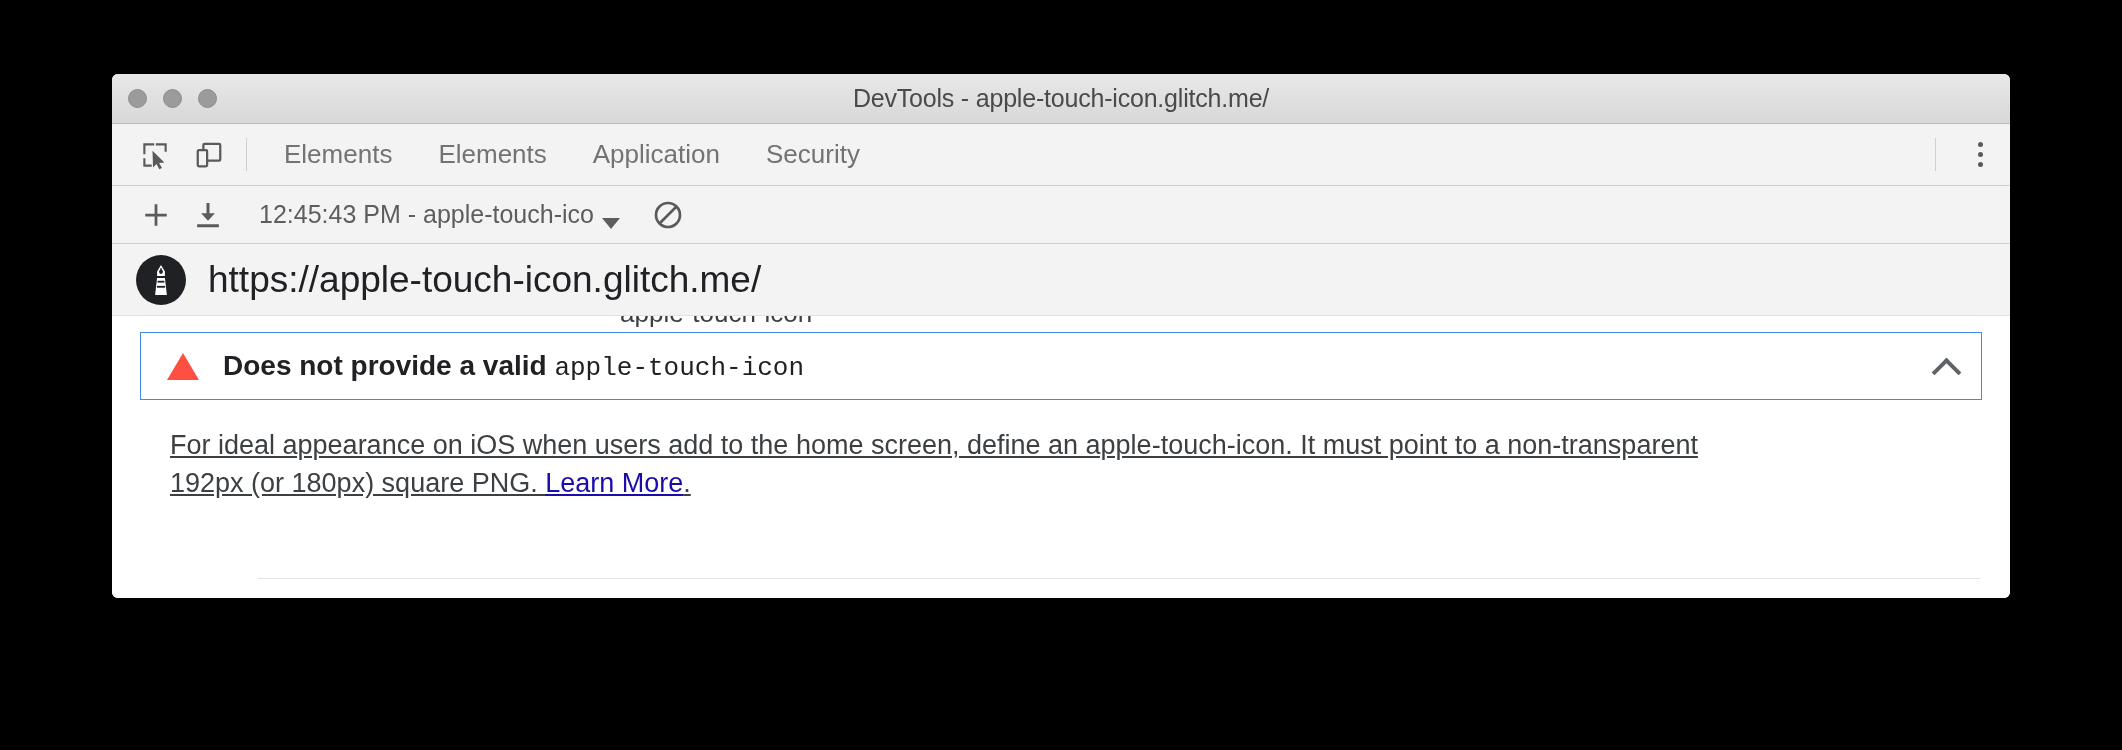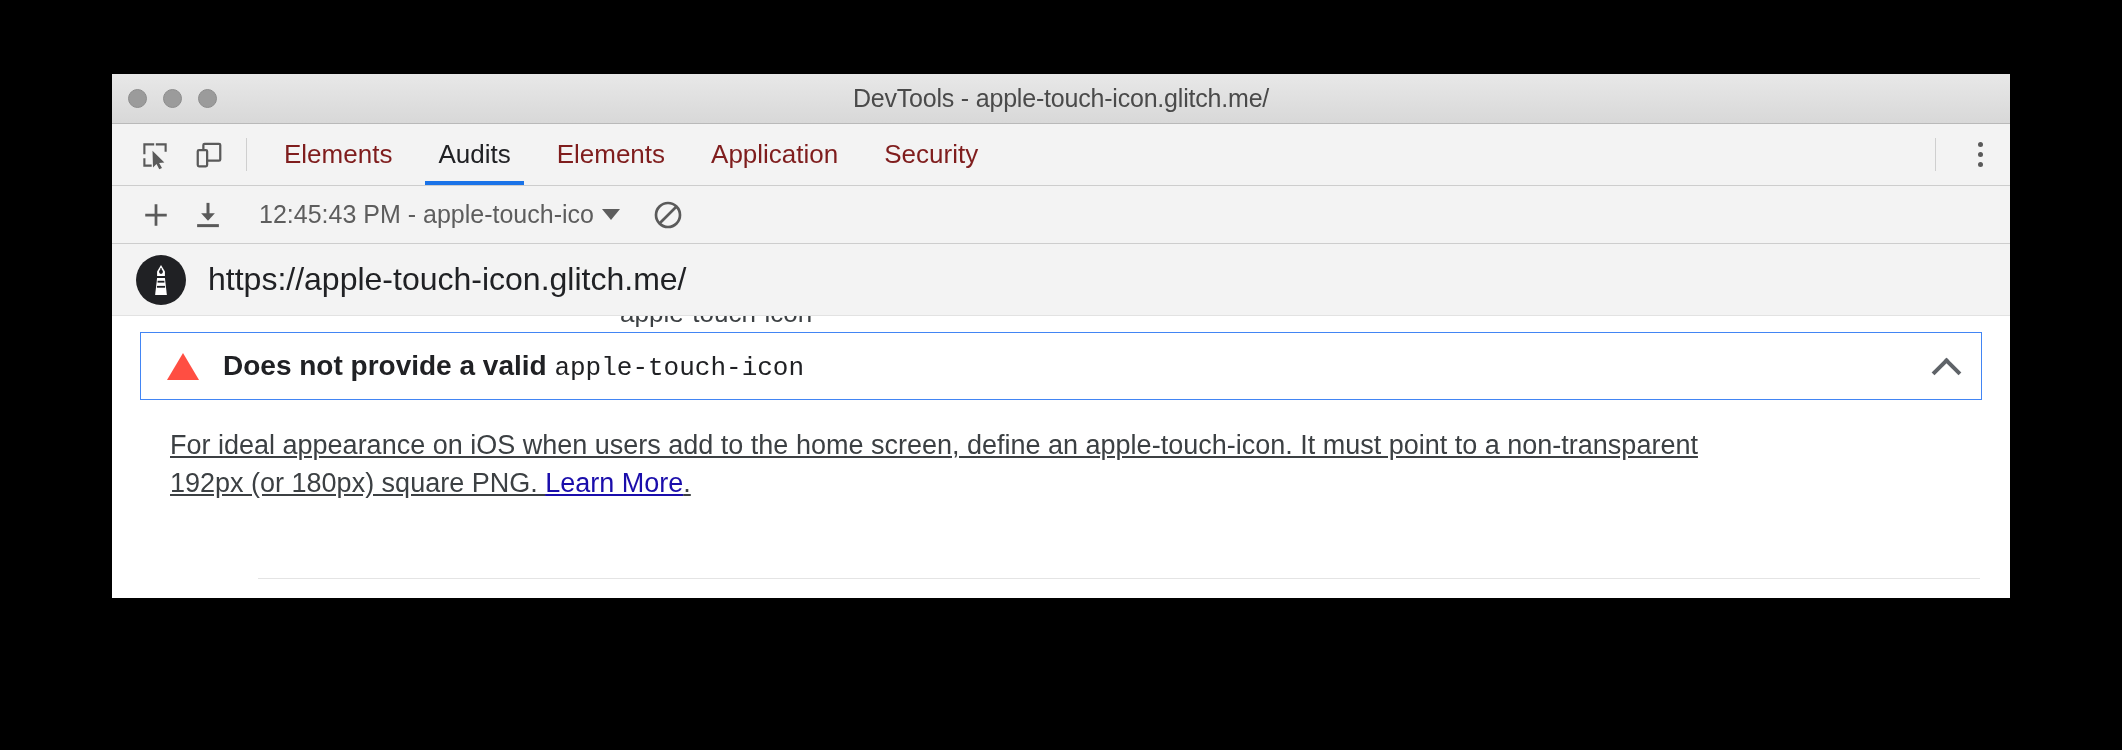--- a/index.html
+++ b/index.html
@@ -13,21 +13,21 @@
   }
 
   
   #window {
     position: absolute;
     left: 112px;
     top: 74px;
     width: 1898px;
     height: 524px;
     background: #ffffff;
-    border-radius: 0;
+    border-radius: 6px;
     overflow: hidden;
     display: flex;
     flex-direction: column;
   }
 
   
   #titlebar {
     position: relative;
     height: 50px;
     flex: 0 0 50px;
@@ -82,21 +82,21 @@
     width: 1px;
     background: #cfcfcf;
     margin: 14px 14px 14px 10px;
     flex: 0 0 1px;
   }
   .panel-tab {
     display: flex;
     align-items: center;
     padding: 0 23px;
     font-size: 26px;
-    color: #7f1d1d;
+    color: #737373;
     white-space: nowrap;
     position: relative;
     cursor: default;
   }
   .panel-tab.active { color: #202124; }
   .panel-tab.active::after {
     content: "";
     position: absolute;
     left: 10px; right: 10px; bottom: 0;
     height: 4px;
@@ -134,21 +134,21 @@
   }
   .tb-btn {
     width: 52px; height: 44px;
     display: flex;
     align-items: center;
     justify-content: center;
     cursor: default;
   }
   #report-select {
     display: flex;
-    align-items: center;
+    align-items: flex-end;
     gap: 8px;
     max-width: 400px;
     cursor: default;
   }
   #report-label {
     font-size: 25px;
     color: #5d5d5d;
     white-space: nowrap;
     overflow: hidden;
     max-width: 350px;
@@ -176,21 +176,21 @@
   #lighthouse-logo {
     width: 50px; height: 50px;
     border-radius: 50%;
     background: #202124;
     display: flex;
     align-items: center;
     justify-content: center;
     flex: 0 0 50px;
   }
   #report-url {
-    font-size: 32px;
+    font-size: 37px;
     color: #202124;
     white-space: nowrap;
   }
 
   
   #report-body {
     flex: 1 1 auto;
     background: #ffffff;
     position: relative;
     padding: 0 28px;
@@ -300,23 +300,20 @@
     <div class="tool-icon-btn">
       <svg width="30" height="30" viewBox="0 0 24 24">
         <rect x="7.5" y="3" width="13.5" height="13.5" rx="1" stroke="#5a5a5a" stroke-width="1.8" fill="none"></rect>
         <rect x="3" y="8" width="7.5" height="13" rx="1" stroke="#5a5a5a" stroke-width="1.8" fill="#f3f3f3"></rect>
       </svg>
     </div>
     <div class="vsep"></div>
 
     <div class="panel-tab">
       <span>Elements</span>
-    </div>
-    <div class="panel-tab active">
-      <span>Audits</span>
     </div>
     <div class="panel-tab">
       <span>Elements</span>
     </div>
     <div class="panel-tab">
       <span>Application</span>
     </div>
     <div class="panel-tab">
       <span>Security</span>
     </div>

